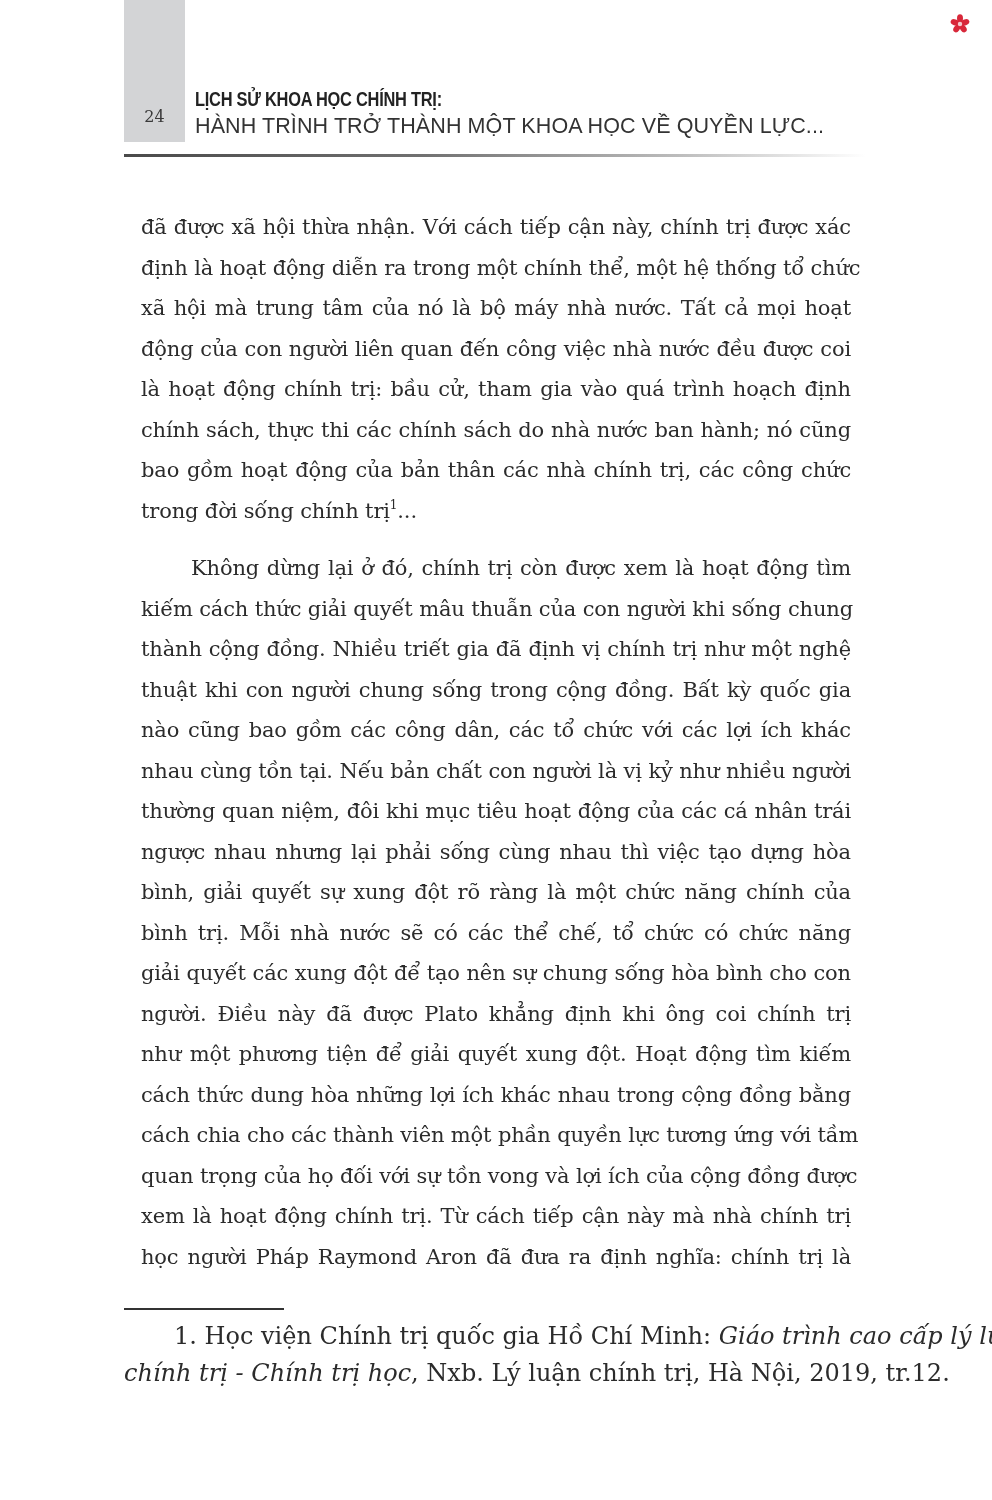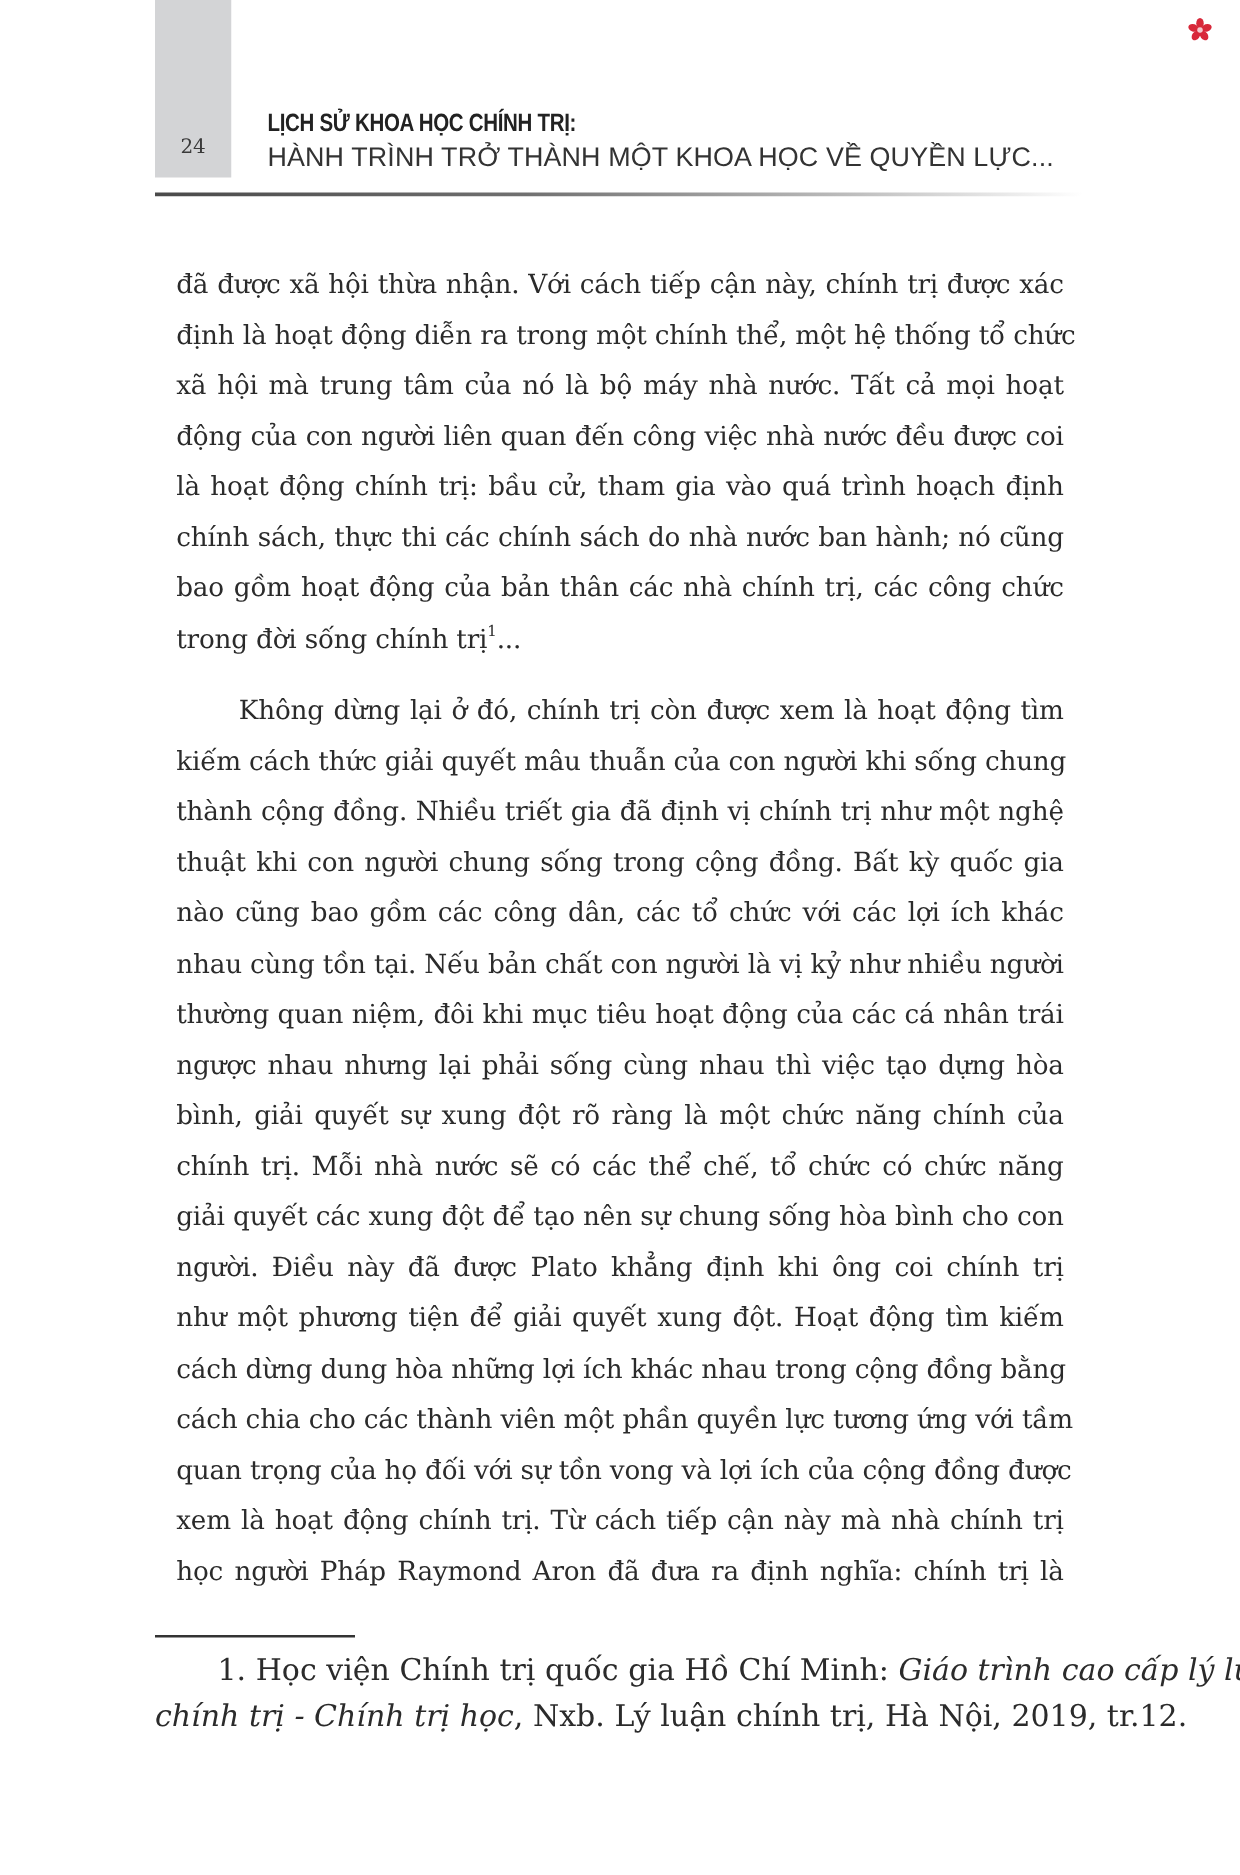--- a/index.html
+++ b/index.html
@@ -31,21 +31,20 @@
       font-family: "DejaVu Serif", serif;
       font-size: 16px;
       color: #3a3a3a;
       line-height: 34px;
     }
     .running-head {
       position: absolute;
       left: 195px;
       top: 86px;
       font-family: "Liberation Sans", sans-serif;
-      margin-left: 19px;
     }
     .running-head .title {
       font-weight: bold;
       font-size: 20px;
       letter-spacing: -0.3px;
       color: #222;
       line-height: 26px;
       transform: scaleX(0.82);
       transform-origin: left center;
       white-space: nowrap;
@@ -175,25 +174,25 @@
   <p>
     <span class="line first-indent">Không dừng lại ở đó, chính trị còn được xem là hoạt động tìm</span>
     <span class="line">kiếm cách thức giải quyết mâu thuẫn của con người khi sống chung</span>
     <span class="line">thành cộng đồng. Nhiều triết gia đã định vị chính trị như một nghệ</span>
     <span class="line">thuật khi con người chung sống trong cộng đồng. Bất kỳ quốc gia</span>
     <span class="line">nào cũng bao gồm các công dân, các tổ chức với các lợi ích khác</span>
     <span class="line">nhau cùng tồn tại. Nếu bản chất con người là vị kỷ như nhiều người</span>
     <span class="line">thường quan niệm, đôi khi mục tiêu hoạt động của các cá nhân trái</span>
     <span class="line">ngược nhau nhưng lại phải sống cùng nhau thì việc tạo dựng hòa</span>
     <span class="line">bình, giải quyết sự xung đột rõ ràng là một chức năng chính của</span>
-    <span class="line">chính trị. Mỗi nhà nước sẽ có các thể chế, tổ chức có chức năng</span>
+    <span class="line">bình trị. Mỗi nhà nước sẽ có các thể chế, tổ chức có chức năng</span>
     <span class="line">giải quyết các xung đột để tạo nên sự chung sống hòa bình cho con</span>
     <span class="line">người. Điều này đã được Plato khẳng định khi ông coi chính trị</span>
     <span class="line">như một phương tiện để giải quyết xung đột. Hoạt động tìm kiếm</span>
-    <span class="line">cách dừng dung hòa những lợi ích khác nhau trong cộng đồng bằng</span>
+    <span class="line">cách thức dung hòa những lợi ích khác nhau trong cộng đồng bằng</span>
     <span class="line">cách chia cho các thành viên một phần quyền lực tương ứng với tầm</span>
     <span class="line">quan trọng của họ đối với sự tồn vong và lợi ích của cộng đồng được</span>
     <span class="line">xem là hoạt động chính trị. Từ cách tiếp cận này mà nhà chính trị</span>
     <span class="line">học người Pháp Raymond Aron đã đưa ra định nghĩa: chính trị là</span>
   </p>
 </div>
 
 <div class="footnote-rule"></div>
 
 <div class="footnote">

